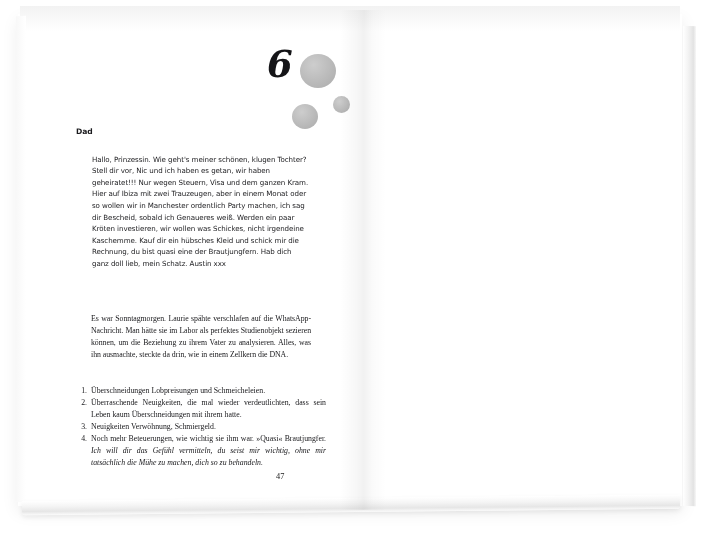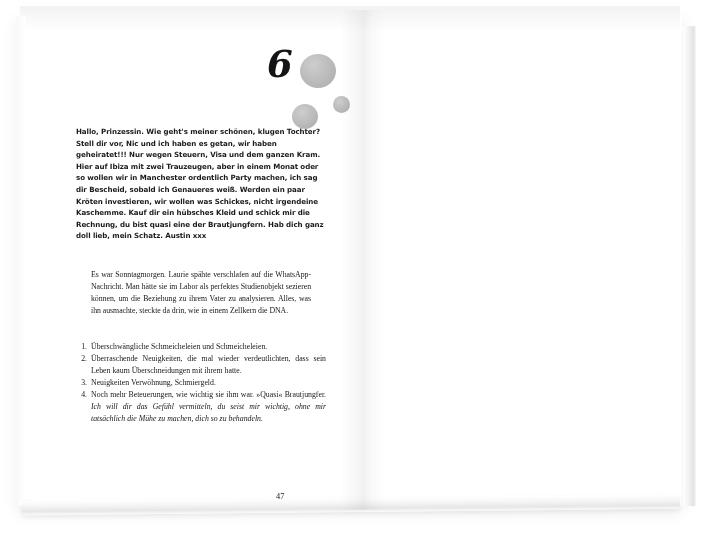--- a/index.html
+++ b/index.html
@@ -96,21 +96,21 @@
     letter-spacing:-0.08px;
     text-align:left;
     color:#1b1b1e;
   }
   .msg .sender{
     font-weight:700;
     font-size:7.6px;
     display:block;
     margin-bottom:4px;
   }
-  .msg p{margin:0;font-weight:bold;}
+  .msg p{margin:16px;}
 
   
   .prose{
     font-size:7.8px;
     line-height:12.05px;
     letter-spacing:-0.03px;
   }
   .prose p{margin:15px;}
   .gap-sm{height:9px;}
   .gap-md{height:12px;}
@@ -124,21 +124,21 @@
   ol.numlist li{ margin:0; padding-left:2px; }
   ol.numlist li::marker{ font-size:7.8px; }
   i,em{font-style:italic;}
 
   .folio{
     position:absolute;
     font-size:8.4px;
     color:#222;
     font-family:"Liberation Serif", serif;
   }
-  #folio-left{ left:276px; top:492px; width:50px; }
+  #folio-left{ left:276px; top:472px; width:50px; }
 </style>
 </head>
 <body>
 
 <div id="book">
 
   <div class="page-shadow"></div>
   <div class="top-sheen"></div>
   <div class="stack-left"></div>
   <div class="stack-right"></div>
@@ -149,33 +149,34 @@
     <div class="chapter-head">
       <div class="chapter-num">6</div>
       <div class="bubble b1"></div>
       <div class="bubble b2"></div>
       <div class="bubble b3"></div>
     </div>
 
     <div class="text-col" id="left-col">
 
       <div class="msg">
+        <span class="sender">Dad</span>
         <p>Hallo, Prinzessin. Wie geht's meiner schönen, klugen Tochter? Stell dir vor, Nic und ich haben es getan, wir haben geheiratet!!! Nur wegen Steuern, Visa und dem ganzen Kram. Hier auf Ibiza mit zwei Trauzeugen, aber in einem Monat oder so wollen wir in Manchester ordentlich Party machen, ich sag dir Bescheid, sobald ich Genaueres weiß. Werden ein paar Kröten investieren, wir wollen was Schickes, nicht irgendeine Kaschemme. Kauf dir ein hübsches Kleid und schick mir die Rechnung, du bist quasi eine der Brautjungfern. Hab dich ganz doll lieb, mein Schatz. Austin xxx</p>
       </div>
 
       <div class="gap-md"></div>
 
       <div class="prose">
         <p>Es war Sonntagmorgen. Laurie spähte verschlafen auf die WhatsApp-Nachricht. Man hätte sie im Labor als perfektes Studienobjekt sezieren können, um die Beziehung zu ihrem Vater zu analysieren. Alles, was ihn ausmachte, steckte da drin, wie in einem Zellkern die DNA.</p>
       </div>
 
       <div class="gap-sm"></div>
 
       <ol class="numlist" id="left-list" start="1">
-        <li><span>Überschwängliche Schmeicheleien und Schmeicheleien.</span></li>
+        <li><span>Überschneidungen Lobpreisungen und Schmeicheleien.</span></li>
         <li><span>Überraschende Neuigkeiten, die mal wieder verdeutlichten, dass sein Leben kaum Überschneidungen mit ihrem hatte.</span></li>
         <li><span>Neuigkeiten Verwöhnung, Schmiergeld.</span></li>
         <li><span>Noch mehr Beteuerungen, wie wichtig sie ihm war. »Quasi« Brautjungfer.</span>
           <i>Ich will dir das Gefühl vermitteln, du seist mir wichtig, ohne mir tatsächlich die Mühe zu machen, dich so zu behandeln.</i>
         </li>
       </ol>
     </div>
 
     <div class="folio" id="folio-left">47</div>
   </div>

